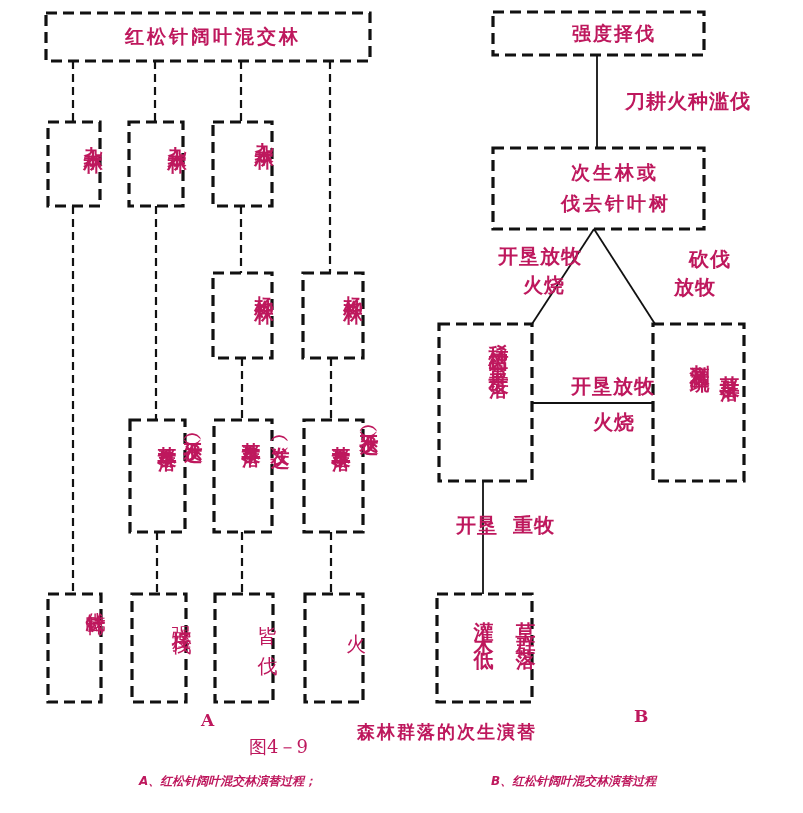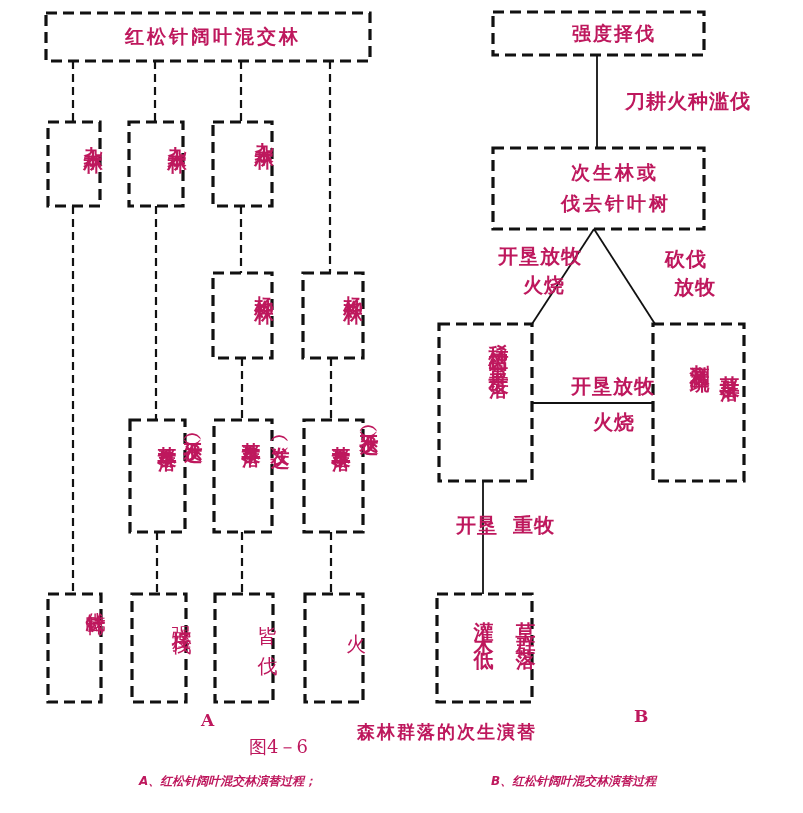--- a/index.html
+++ b/index.html
@@ -87,35 +87,35 @@
 <div class="lbl panel-letter" style="left:177px; top:712px;">A</div>
 
 <div class="lbl h18" style="left:548px; top:24px; letter-spacing:2px;">强度择伐</div>
 <div class="lbl h17" style="left:601px; top:91px; letter-spacing:1px;">刀耕火种滥伐</div>
 
 <div class="lbl h18" style="left:547px; top:163px; letter-spacing:3px;">次生林或</div>
 <div class="lbl h18" style="left:537px; top:194px; letter-spacing:3px;">伐去针叶树</div>
 
 <div class="lbl h17" style="left:474px; top:246px; letter-spacing:1px;">开垦放牧</div>
 <div class="lbl h17" style="left:499px; top:275px; letter-spacing:1px;">火烧</div>
-<div class="lbl h17" style="left:641px; top:249px; letter-spacing:1px;">砍伐</div>
+<div class="lbl h17" style="left:665px; top:249px; letter-spacing:1px;">砍伐</div>
 <div class="lbl h17" style="left:650px; top:277px; letter-spacing:1px;">放牧</div>
 
 <div class="lbl h17 vert" style="left:465px; top:328px; letter-spacing:7px;">稀树中草群落</div>
 
 <div class="lbl h17 vert" style="left:666px; top:349px; letter-spacing:2px;">刺灌丛疏</div>
 <div class="lbl h17 vert" style="left:696px; top:360px; letter-spacing:3px;">草群落</div>
 
 <div class="lbl h17" style="left:547px; top:376px; letter-spacing:1px;">开垦放牧</div>
 <div class="lbl h17" style="left:569px; top:412px; letter-spacing:1px;">火烧</div>
 
 <div class="lbl h17" style="left:432px; top:515px; letter-spacing:1px;">开垦</div>
 <div class="lbl h17" style="left:489px; top:515px; letter-spacing:1px;">重牧</div>
 
 <div class="lbl h17 vert" style="left:450px; top:606px; letter-spacing:14px;">灌木低</div>
 <div class="lbl h17 vert" style="left:492px; top:606px; letter-spacing:14px;">草群落</div>
 
 <div class="lbl panel-letter" style="left:610px; top:708px;">B</div>
 
-<div class="lbl cap-title" style="left:225px; top:738px;">图4－6</div>
+<div class="lbl cap-title" style="left:225px; top:738px;">图4－9</div>
 <div class="lbl cap-main" style="left:333px; top:723px; letter-spacing:2px;">森林群落的次生演替</div>
 <div class="lbl cap-sub" style="left:115px; top:775px;">A、红松针阔叶混交林演替过程；</div>
 <div class="lbl cap-sub" style="left:467px; top:775px;">B、红松针阔叶混交林演替过程</div>
 
 </body></html>

